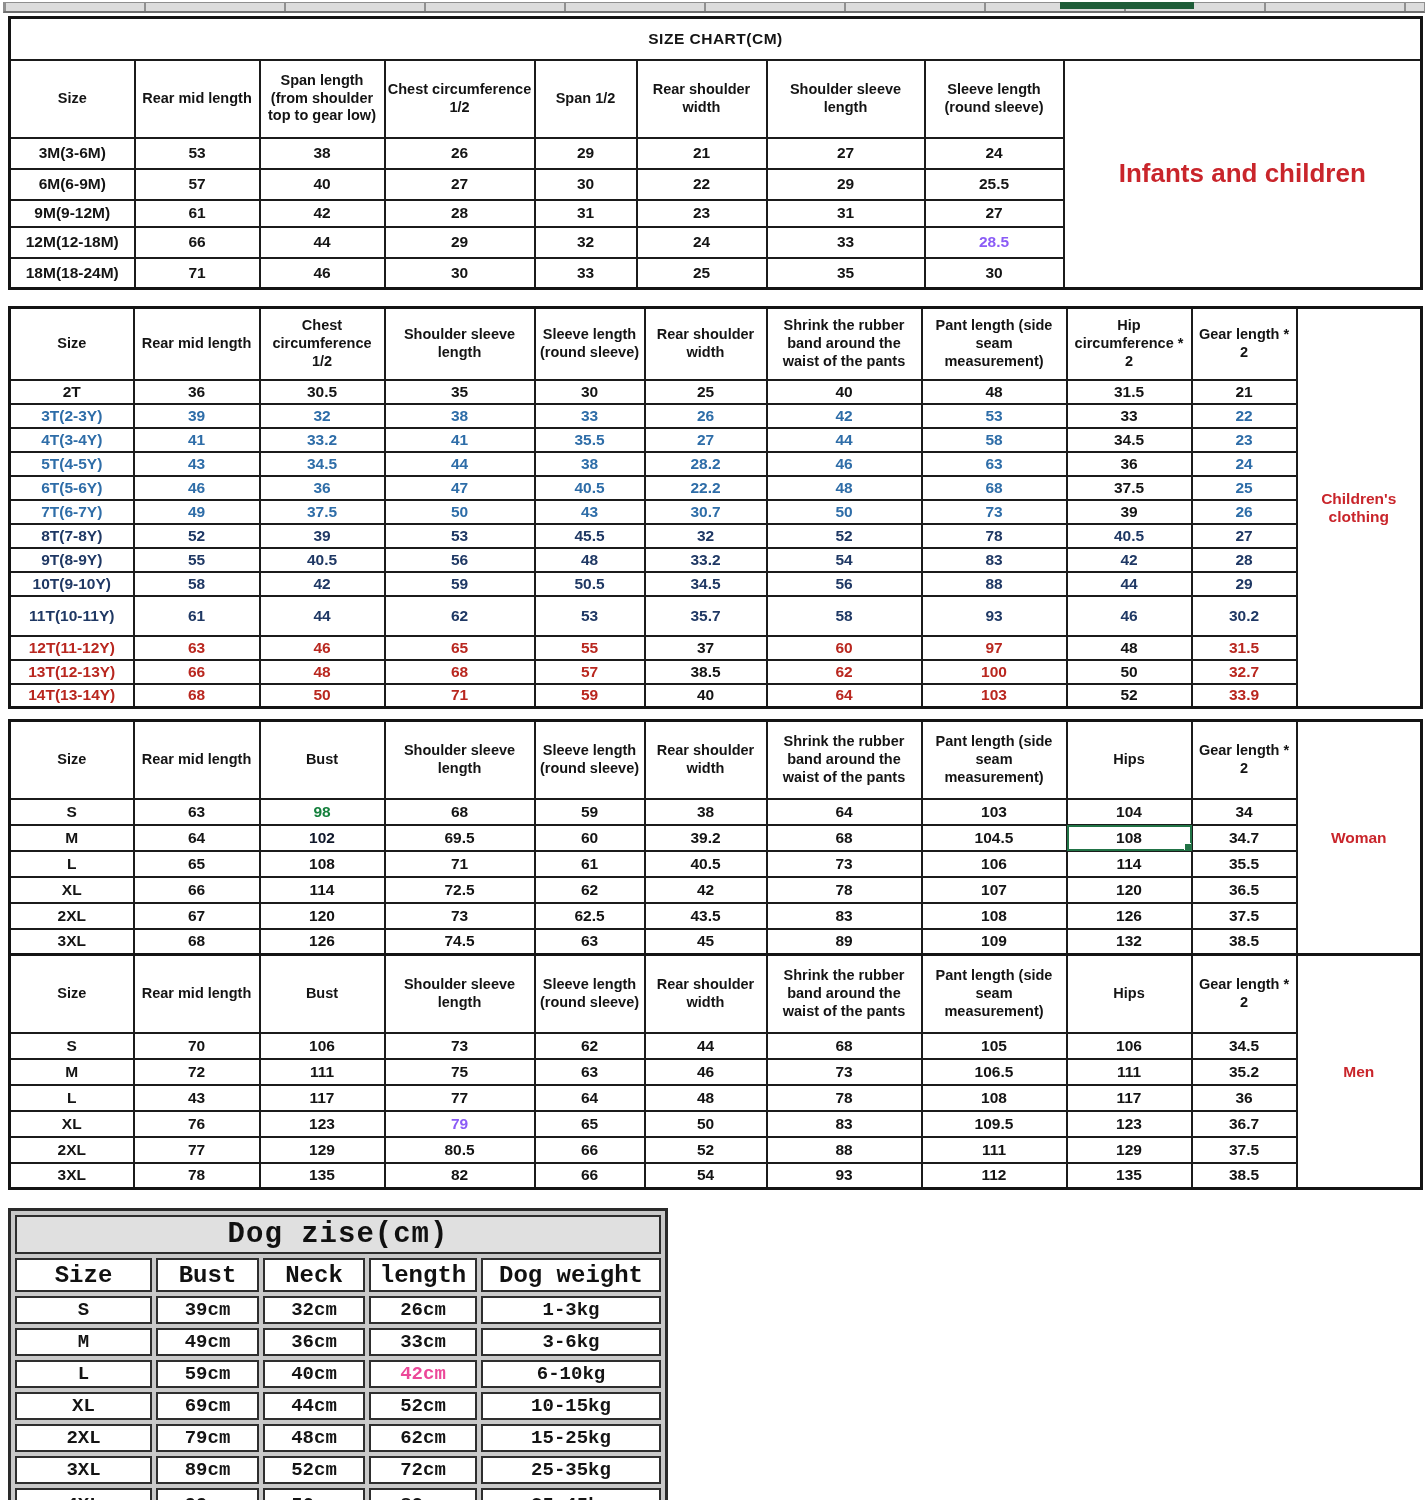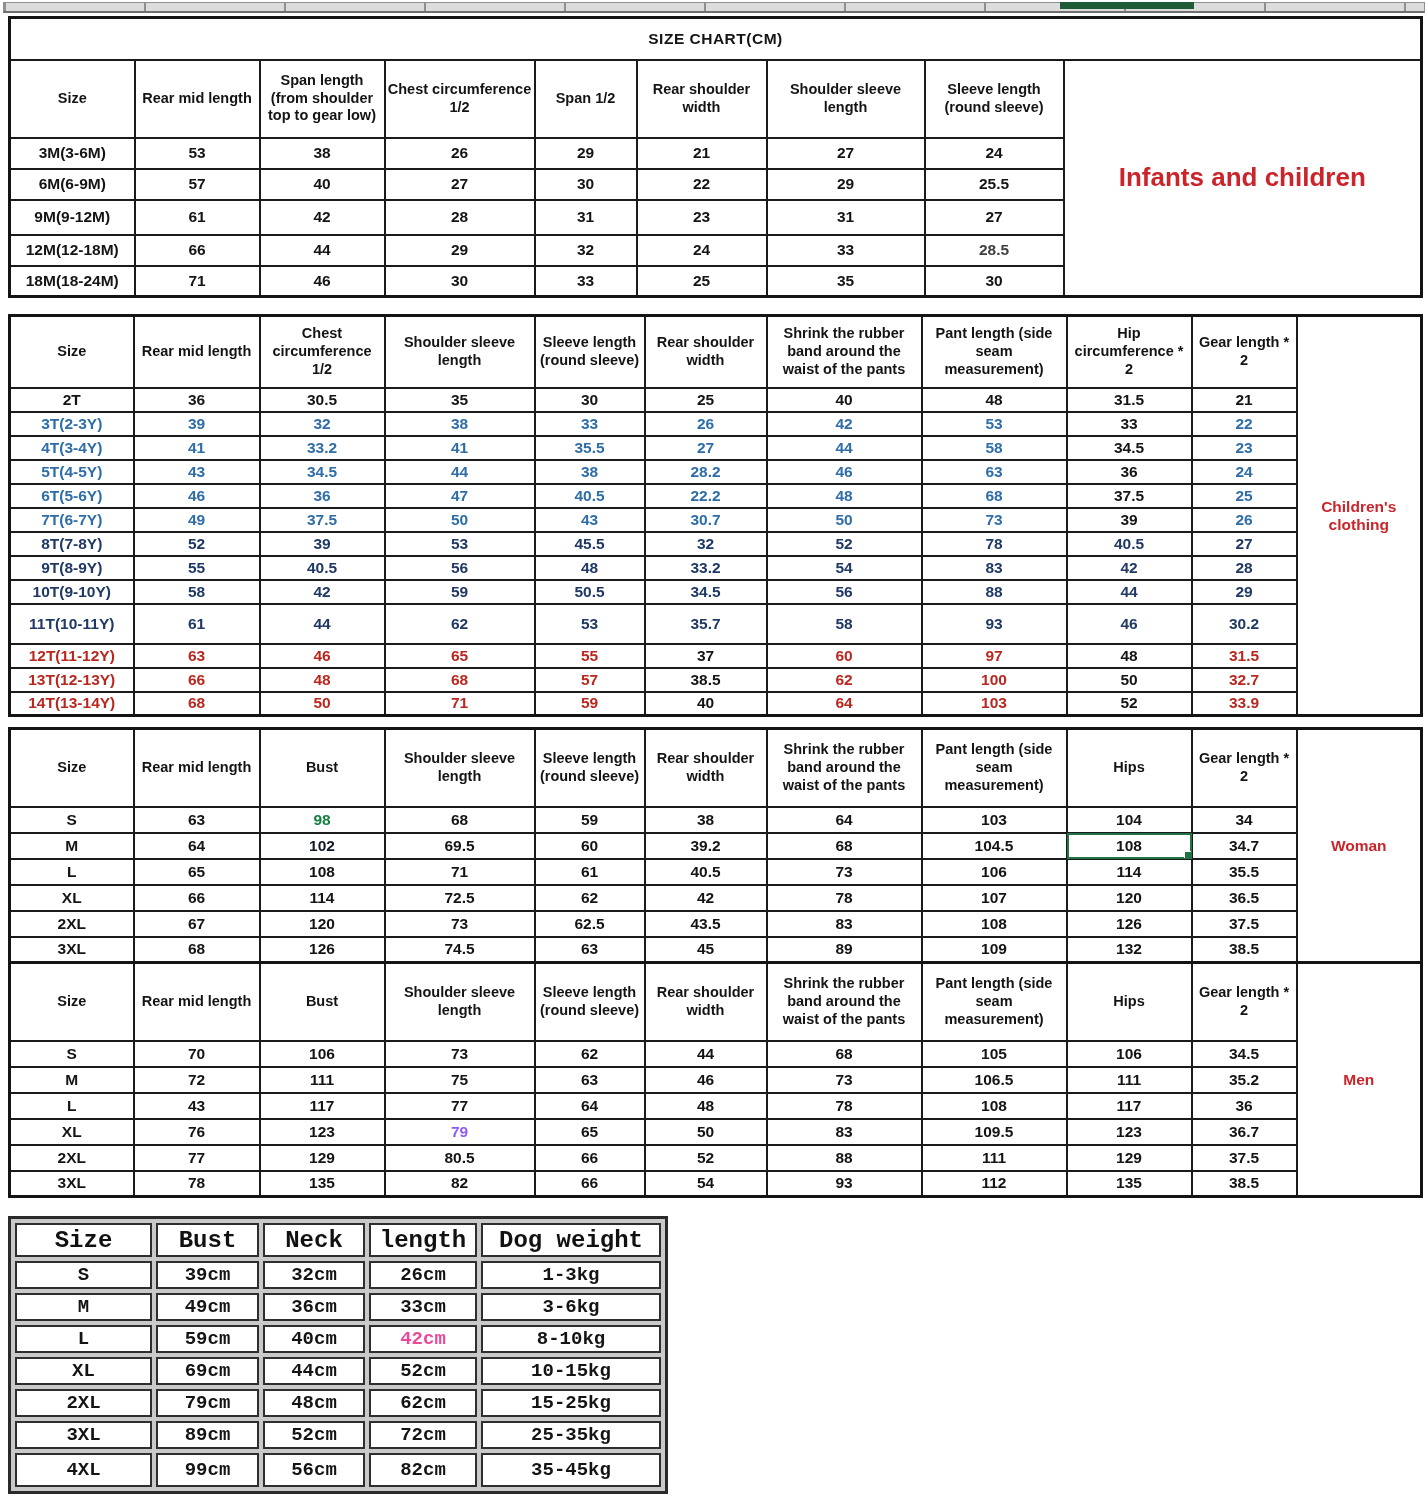--- a/index.html
+++ b/index.html
@@ -90,39 +90,39 @@
         <tr style="height: 31px;">
           <td style="color: rgb(20, 20, 20);">6M(6-9M)</td>
           <td style="color: rgb(20, 20, 20);">57</td>
           <td style="color: rgb(20, 20, 20);">40</td>
           <td style="color: rgb(20, 20, 20);">27</td>
           <td style="color: rgb(20, 20, 20);">30</td>
           <td style="color: rgb(20, 20, 20);">22</td>
           <td style="color: rgb(20, 20, 20);">29</td>
           <td style="color: rgb(20, 20, 20);">25.5</td>
         </tr>
-        <tr style="height: 35px;">
+        <tr style="height: 27px;">
           <td style="color: rgb(20, 20, 20);">9M(9-12M)</td>
           <td style="color: rgb(20, 20, 20);">61</td>
           <td style="color: rgb(20, 20, 20);">42</td>
           <td style="color: rgb(20, 20, 20);">28</td>
           <td style="color: rgb(20, 20, 20);">31</td>
           <td style="color: rgb(20, 20, 20);">23</td>
           <td style="color: rgb(20, 20, 20);">31</td>
           <td style="color: rgb(20, 20, 20);">27</td>
         </tr>
         <tr style="height: 31px;">
           <td style="color: rgb(20, 20, 20);">12M(12-18M)</td>
           <td style="color: rgb(20, 20, 20);">66</td>
           <td style="color: rgb(20, 20, 20);">44</td>
           <td style="color: rgb(20, 20, 20);">29</td>
           <td style="color: rgb(20, 20, 20);">32</td>
           <td style="color: rgb(20, 20, 20);">24</td>
           <td style="color: rgb(20, 20, 20);">33</td>
-          <td style="color: #404040;">28.5</td>
+          <td style="color: #8b5cf6;">28.5</td>
         </tr>
         <tr style="height: 31px;">
           <td style="color: rgb(20, 20, 20);">18M(18-24M)</td>
           <td style="color: rgb(20, 20, 20);">71</td>
           <td style="color: rgb(20, 20, 20);">46</td>
           <td style="color: rgb(20, 20, 20);">30</td>
           <td style="color: rgb(20, 20, 20);">33</td>
           <td style="color: rgb(20, 20, 20);">25</td>
           <td style="color: rgb(20, 20, 20);">35</td>
           <td style="color: rgb(20, 20, 20);">30</td>
@@ -521,20 +521,23 @@
     </table>
     <table class="dog" id="t-dog">
       <colgroup>
         <col style="width: 137px;">
         <col style="width: 103px;">
         <col style="width: 102px;">
         <col style="width: 108px;">
         <col style="width: 180px;">
       </colgroup>
       <tbody>
+        <tr style="height: 36px;">
+          <td class="title-cell" colspan="5">Dog zise(cm)</td>
+        </tr>
         <tr style="height: 34px;">
           <th>Size</th>
           <th>Bust</th>
           <th>Neck</th>
           <th>length</th>
           <th>Dog weight</th>
         </tr>
         <tr style="height: 25px;">
           <td style="color: rgb(20, 20, 20);">S</td>
           <td style="color: rgb(20, 20, 20);">39cm</td>
@@ -547,21 +550,21 @@
           <td style="color: rgb(20, 20, 20);">49cm</td>
           <td style="color: rgb(20, 20, 20);">36cm</td>
           <td style="color: rgb(20, 20, 20);">33cm</td>
           <td style="color: rgb(20, 20, 20);">3-6kg</td>
         </tr>
         <tr style="height: 25px;">
           <td style="color: rgb(20, 20, 20);">L</td>
           <td style="color: rgb(20, 20, 20);">59cm</td>
           <td style="color: rgb(20, 20, 20);">40cm</td>
           <td style="color: #ec4899;">42cm</td>
-          <td style="color: rgb(20, 20, 20);">8-10kg</td>
+          <td style="color: rgb(20, 20, 20);">6-10kg</td>
         </tr>
         <tr style="height: 25px;">
           <td style="color: rgb(20, 20, 20);">XL</td>
           <td style="color: rgb(20, 20, 20);">69cm</td>
           <td style="color: rgb(20, 20, 20);">44cm</td>
           <td style="color: rgb(20, 20, 20);">52cm</td>
           <td style="color: rgb(20, 20, 20);">10-15kg</td>
         </tr>
         <tr style="height: 25px;">
           <td style="color: rgb(20, 20, 20);">2XL</td>

